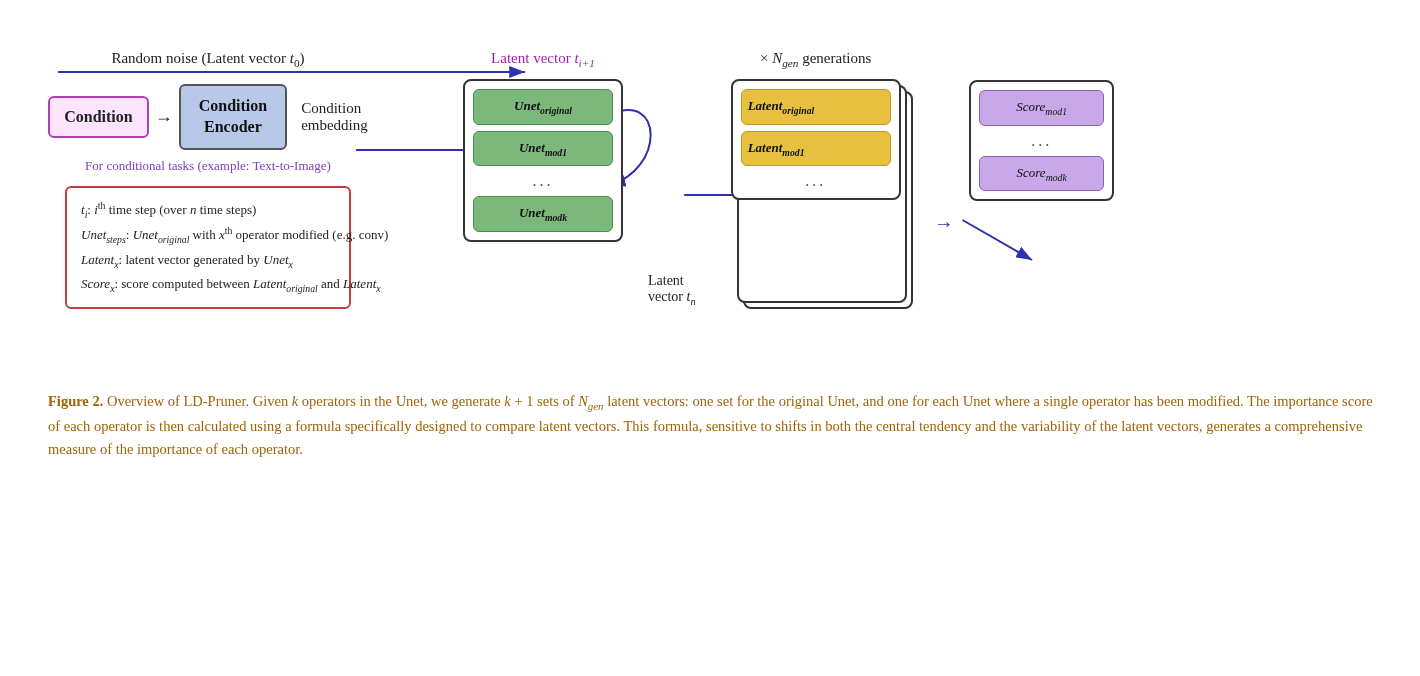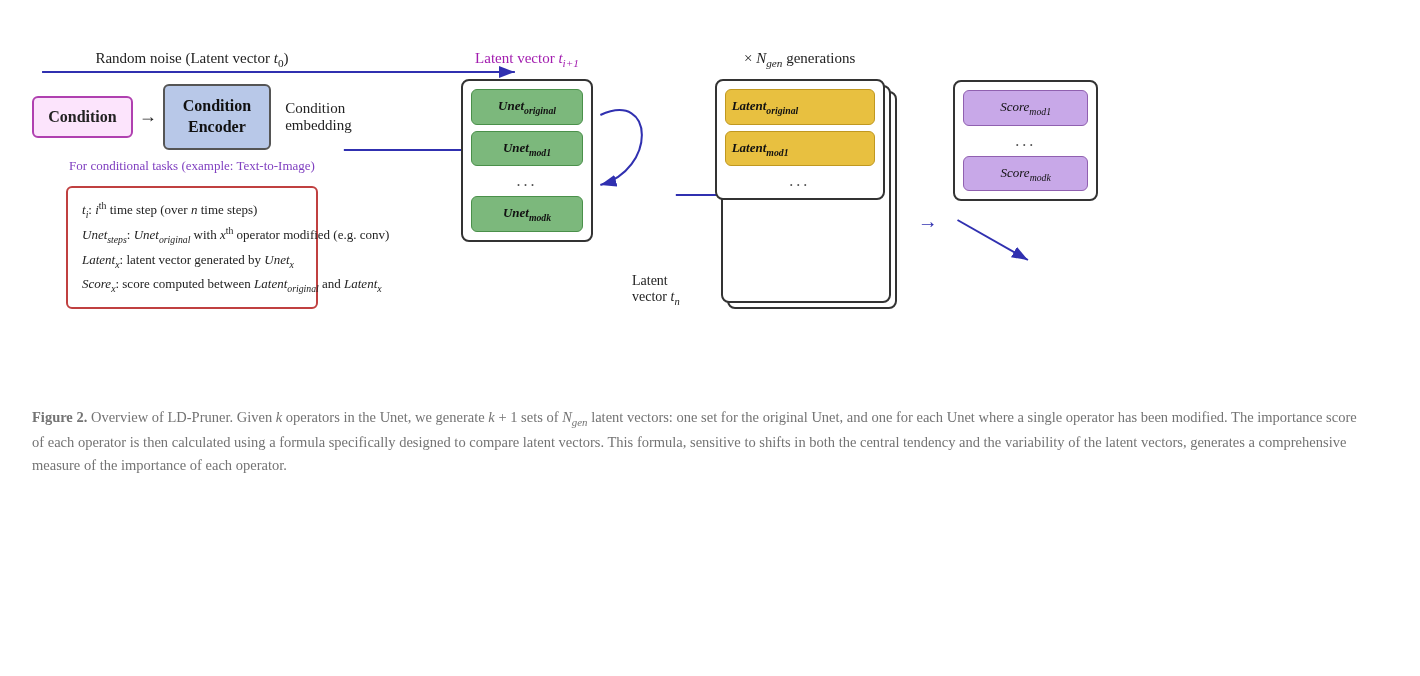--- a/index.html
+++ b/index.html
@@ -9,21 +9,21 @@
       width: 1420px;
       height: 676px;
       overflow: hidden;
       position: relative;
     }
 
     .main-container {
       width: 1420px;
       height: 676px;
       background: #fff;
-      padding: 30px 40px 20px 32px;
+      padding: 30px 40px 20px 48px;
       display: flex;
       flex-direction: column;
     }
 
     
     .diagram-area {
       display: flex;
       align-items: flex-start;
       gap: 0px;
       width: 100%;
@@ -109,21 +109,21 @@
     }
 
     
     .legend-box {
       border: 2px solid #c04040;
       border-radius: 6px;
       padding: 10px 14px;
       margin-top: 12px;
       font-size: 13px;
       color: #222;
-      width: 252px;
+      width: 286px;
       line-height: 1.7;
       background: #fff;
     }
 
     .legend-box p {
       white-space: nowrap;
     }
 
     
     .section-unet {
@@ -145,21 +145,21 @@
     }
 
     .unet-stack {
       border: 2px solid #333;
       border-radius: 8px;
       padding: 8px;
       background: #fff;
       display: flex;
       flex-direction: column;
       gap: 6px;
-      width: 132px;
+      width: 160px;
       position: relative;
     }
 
     .unet-card {
       background: #7cb87c;
       border: 1px solid #4a904a;
       border-radius: 6px;
       padding: 8px 6px;
       text-align: center;
       font-size: 13px;
@@ -279,23 +279,22 @@
       top: 0;
       left: 0;
       width: 100%;
       height: 100%;
       pointer-events: none;
       overflow: visible;
     }
 
     
     .figure-caption {
-      margin-top: 16px;
       font-size: 14.5px;
-      color: #737373;
+      color: #a16207;
       line-height: 1.6;
       max-width: 1340px;
     }
 
     .figure-caption .fig-num {
       font-weight: bold;
     }
 
     sub, .sub-text {
       font-size: 0.75em;

